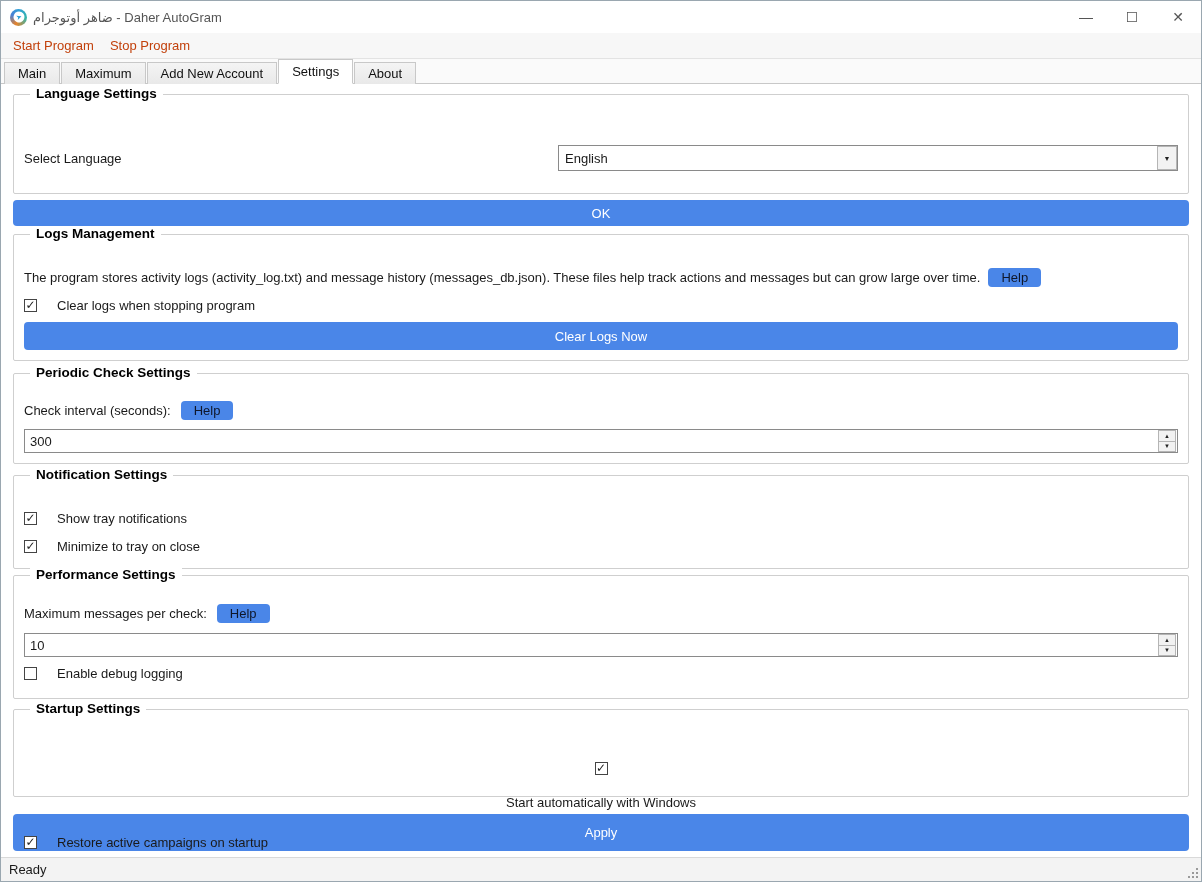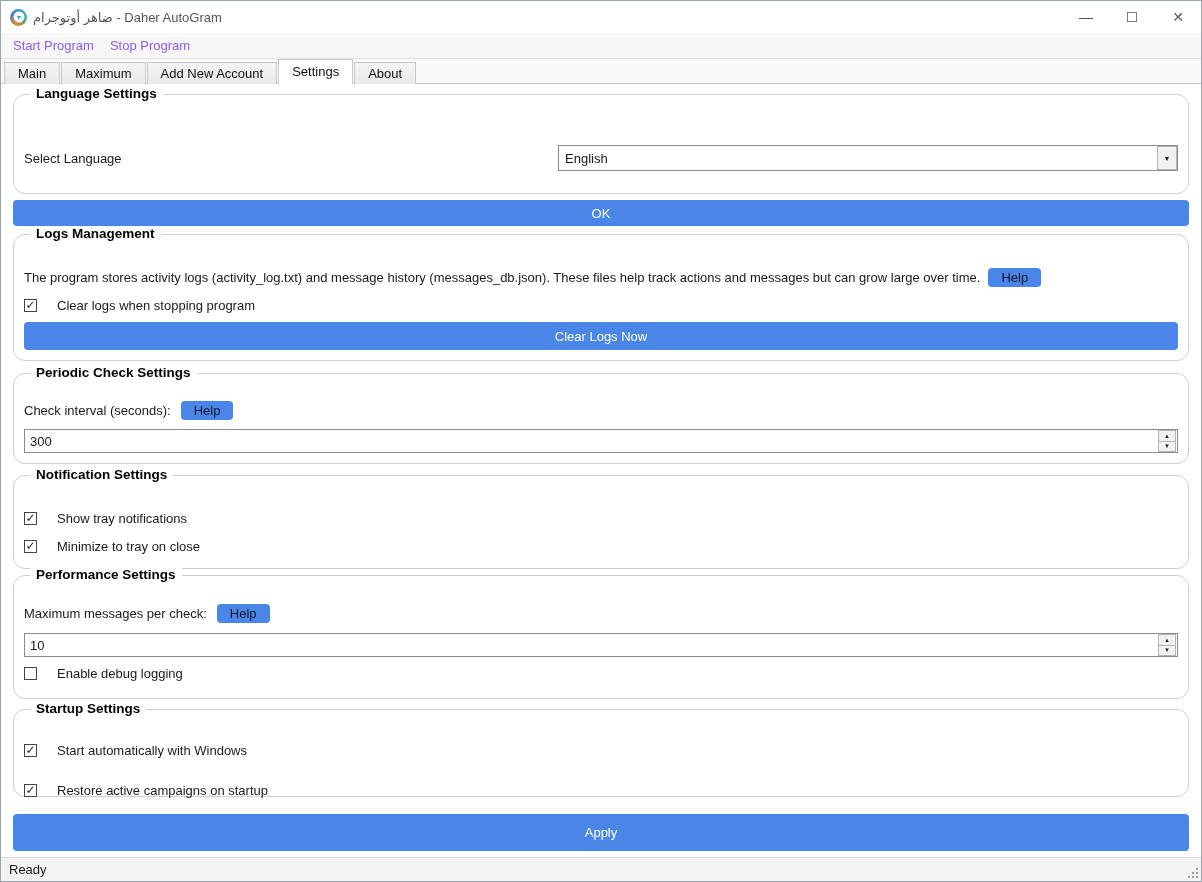--- a/index.html
+++ b/index.html
@@ -35,21 +35,21 @@
     width:46px; height:32px; display:flex; align-items:center; justify-content:center;
     color:#555; font-size:14px; cursor:default;
   }
 
   
   .menubar {
     height:26px; flex:0 0 26px; background:#f7f7f7;
     border-bottom:1px solid #e3e3e3; display:flex; align-items:center;
     padding-left:4px;
   }
-  .menu-item { padding:4px 8px; color:#8b5cf6; }
+  .menu-item { padding:4px 8px; color:#c2410c; }
 
   
   .tabbar {
     height:25px; flex:0 0 25px; background:#fafafa; display:flex;
     align-items:flex-end; position:relative; padding-left:3px;
   }
   .tabbar::after {
     content:""; position:absolute; left:0; right:0; bottom:0;
     border-bottom:1px solid #c8c8c8;
   }
@@ -60,21 +60,21 @@
     color:#111; position:relative; z-index:1; font-size:13px;
   }
   .tab.active {
     background:#fff; height:25px; z-index:3; border-bottom:1px solid #fff;
   }
 
   
   .content { flex:1; background:#fff; padding:0 12px; overflow:hidden; }
 
   .groupbox {
-    position:relative; border:1px solid #cfcfcf; border-radius:12px;
+    position:relative; border:1px solid #cfcfcf; border-radius:2px;
     padding:0 10px;
   }
   .groupbox-title {
     position:absolute; top:-9px; left:16px; background:#fff;
     padding:0 6px; font-weight:bold; font-size:13.5px; color:#000;
   }
 
   .accent-btn {
     display:flex; align-items:center; justify-content:center;
     background:#4a86e8; color:#fff; border:none; border-radius:4px;
@@ -139,21 +139,21 @@
   .box-notif { margin-top:11px; height:94px; }
   .box-notif .cb-row:first-of-type { margin-top:35px; }
   .box-notif .cb-row + .cb-row { margin-top:13px; }
 
   .box-perf { margin-top:6px; height:124px; }
   .box-perf .label-row { margin-top:28px; display:flex; align-items:center; gap:10px; }
   .box-perf .spinbox { margin-top:10px; }
   .box-perf .cb-row { margin-top:9px; }
 
   .box-startup { margin-top:10px; height:88px; }
-  .box-startup .cb-row:first-of-type { margin-top:33px; }
+  .box-startup .cb-row:first-of-type { margin-top:52px;flex-direction:column; }
   .box-startup .cb-row + .cb-row { margin-top:25px; }
 
   .apply-btn { margin-top:17px; height:37px; }
 
   
   .statusbar {
     height:24px; flex:0 0 24px; background:#f3f3f3;
     border-top:1px solid #d9d9d9; display:flex; align-items:center;
     padding-left:8px; position:relative;
   }

